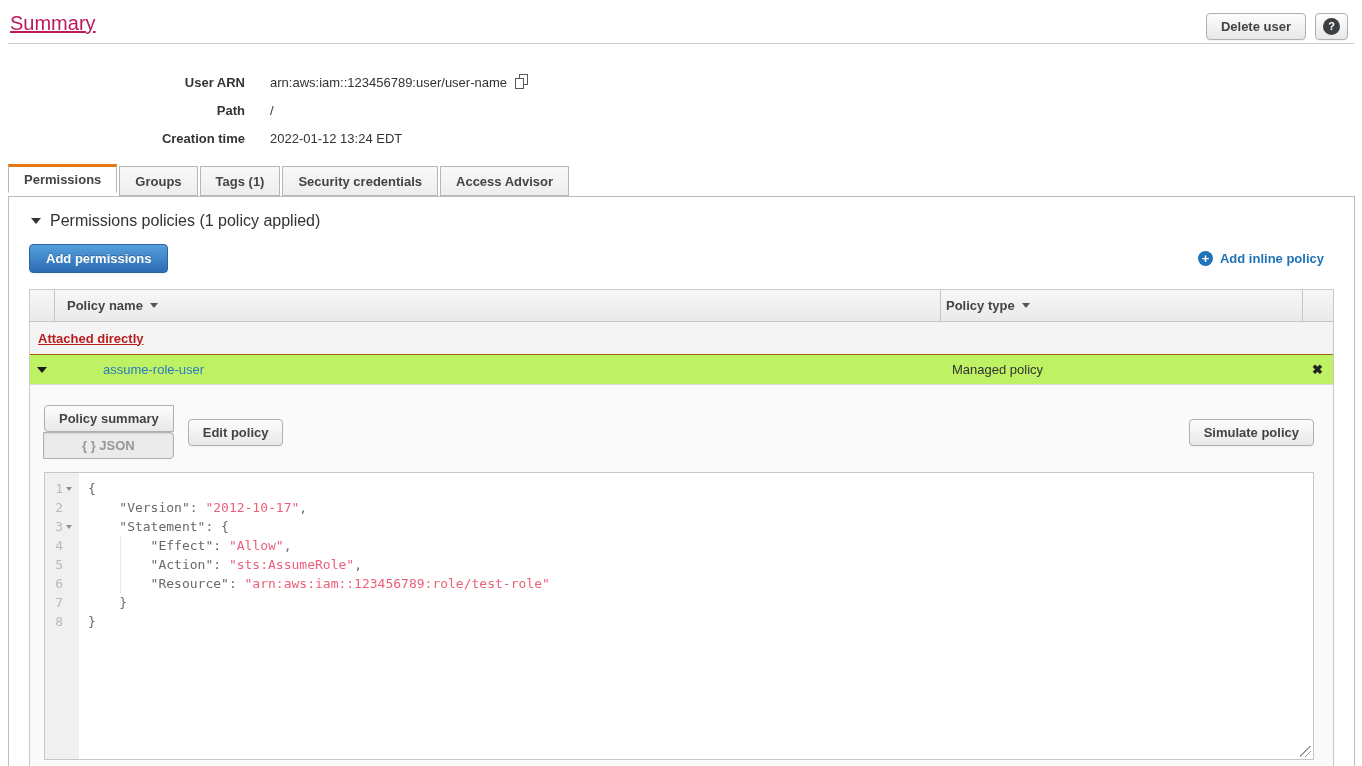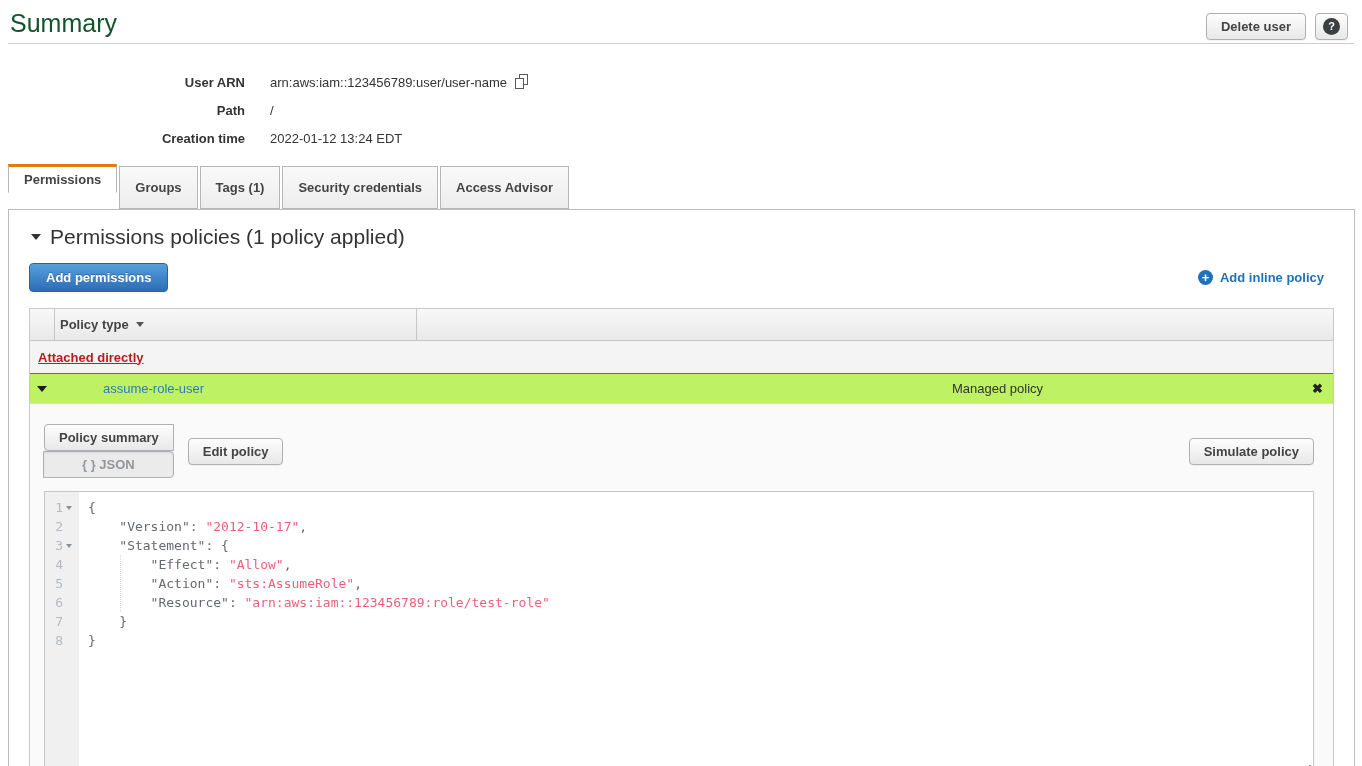--- a/index.html
+++ b/index.html
@@ -6,21 +6,21 @@
   html,body { background:#fff; }
   body {
     width:1362px; height:766px; overflow:hidden;
     font-family:"Liberation Sans", sans-serif;
     color:#333; font-size:13px;
     -webkit-font-smoothing:antialiased;
   }
 
   
   .top-bar { display:flex; align-items:flex-start; padding:8px 14px 0 10px; }
-  .page-title { font-size:25px; font-weight:400; color:#14532d; line-height:30px; flex:1; }
+  .page-title { font-size:20px; font-weight:400; color:#be185d; line-height:30px; flex:1;text-decoration:underline; }
   .top-actions { display:flex; gap:9px; margin-top:5px; }
 
   .btn {
     display:inline-flex; align-items:center; justify-content:center;
     background:linear-gradient(#fdfdfd,#e8e8e8);
     border:1px solid #aeb0b3; border-radius:4px;
     font-size:13px; font-weight:bold; color:#444;
     padding:5px 14px; cursor:pointer; line-height:15px;
     box-shadow:0 1px 1px rgba(0,0,0,.05);
     font-family:"Liberation Sans", sans-serif;
@@ -55,36 +55,36 @@
   .copy-icon i.back  { left:4px; top:0; width:9px; height:11px; }
   .copy-icon i.front { left:0; top:4px; width:9px; height:11px; }
 
   
   .tabs-row { display:flex; margin:14px 0 0 8px; position:relative; z-index:2; }
   .tab {
     display:inline-flex; align-items:center;
     background:linear-gradient(#f9f9f9,#ededed);
     border:1px solid #b6b6b6;
     font-weight:bold; color:#444;
-    padding:0 15px; height:43px; margin-right:2px; cursor:pointer;
+    padding:0 15px; height:30px; margin-right:2px; cursor:pointer;
   }
   .tab.active {
     background:#fff; border-top:3px solid #e47911;
     border-bottom:1px solid #fff; margin-bottom:-1px; height:29px;
     margin-top:-2px;
   }
 
   
   .tab-panel {
     margin:0 7px 0 8px; border:1px solid #bcbcbc; background:#fff;
     min-height:570px; padding:0 20px 20px 20px; position:relative; z-index:1;
   }
 
   .section-header { display:flex; align-items:center; gap:9px; margin:15px 0 14px 2px; cursor:pointer; }
-  .section-title { font-size:21px; color:#333; }
+  .section-title { font-size:16px; color:#333; }
 
   .tri { display:inline-block; width:0; height:0; }
   .tri-section { border-left:5px solid transparent; border-right:5px solid transparent; border-top:6px solid #333; }
   .tri-sort { border-left:4px solid transparent; border-right:4px solid transparent; border-top:5px solid #555; margin-left:7px; }
   .tri-expander { border-left:5px solid transparent; border-right:5px solid transparent; border-top:6px solid #1a1a1a; }
   .tri-fold { border-left:3px solid transparent; border-right:3px solid transparent; border-top:4px solid #8b9196; margin-left:3px; }
 
   .actions-row { display:flex; align-items:center; justify-content:space-between; margin-bottom:16px; }
   .add-inline { display:inline-flex; align-items:center; gap:7px; color:#1f72b8; font-weight:bold; cursor:pointer; margin-right:10px; }
   .plus-circle {
@@ -205,20 +205,24 @@
     <button class="btn btn-primary">Add permissions</button>
     <span class="add-inline">
       <span class="plus-circle">+</span>
       <span>Add inline policy</span>
     </span>
   </div>
 
   <div class="policy-table">
     <div class="thead">
       <div class="th col-expander"></div>
+      <div class="th col-name">
+        <span>Policy name</span>
+        <span class="tri tri-sort"></span>
+      </div>
       <div class="th col-type">
         <span>Policy type</span>
         <span class="tri tri-sort"></span>
       </div>
       <div class="th col-close"></div>
     </div>
 
     <div class="group-row">Attached directly</div>
 
     <div class="policy-row">

